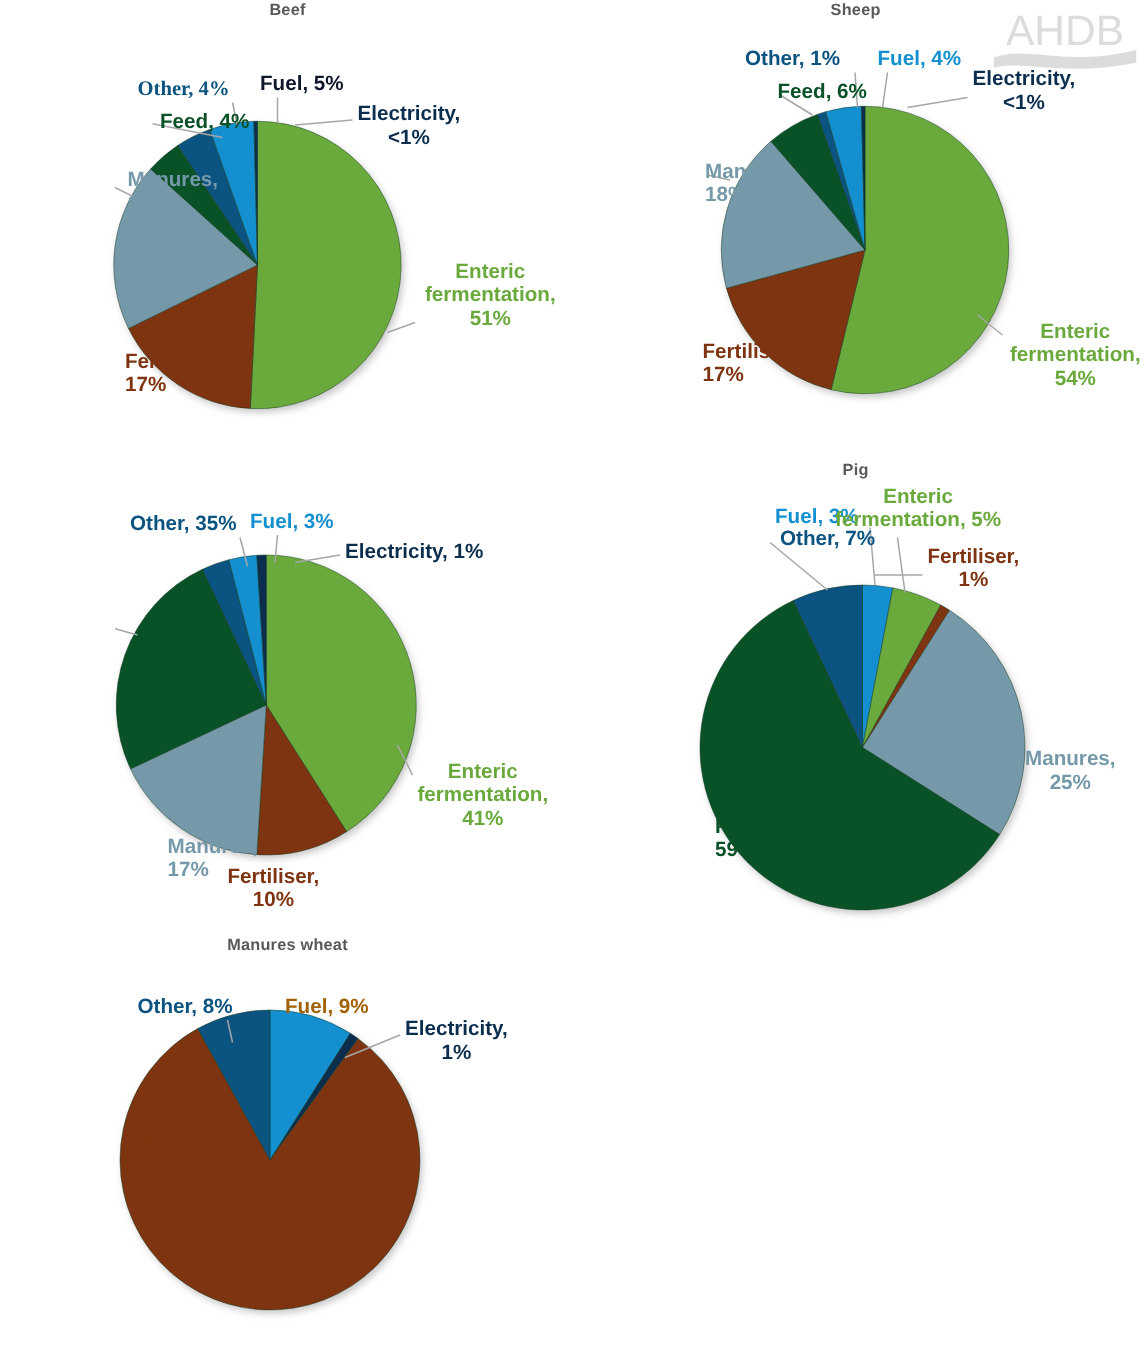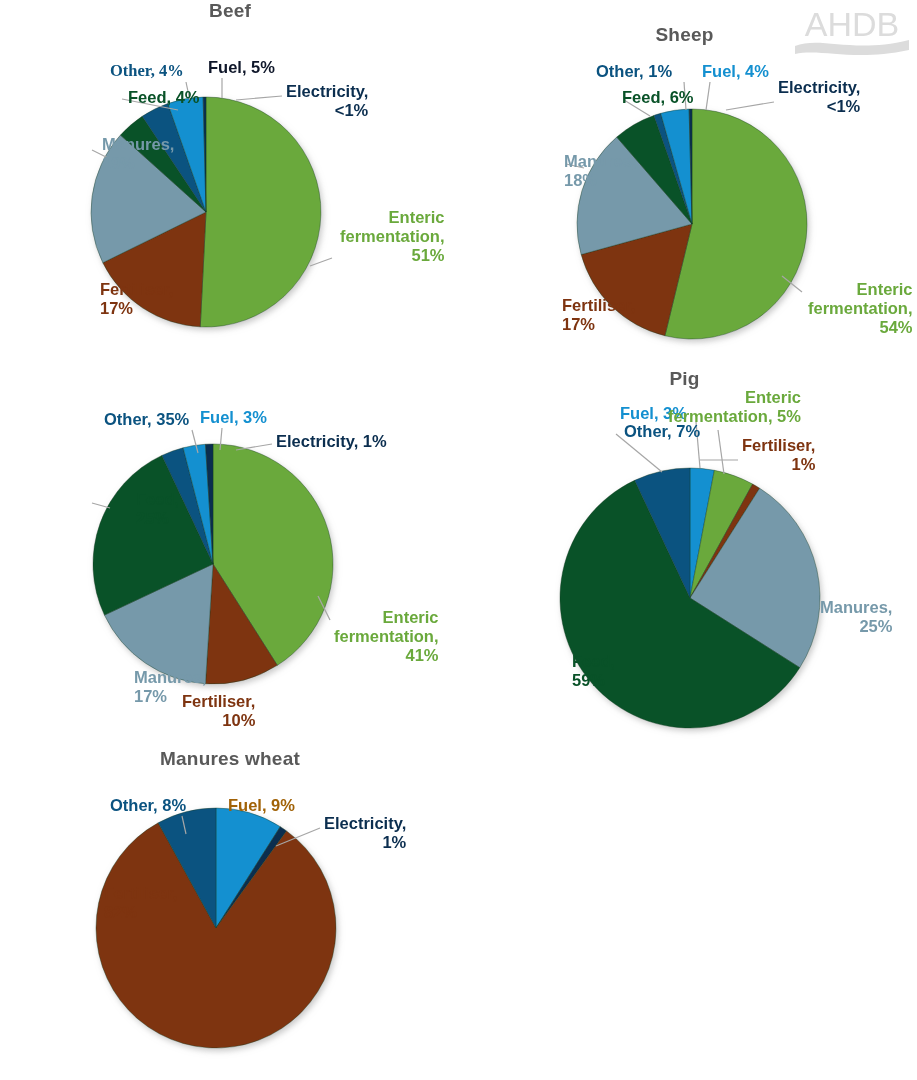--- a/index.html
+++ b/index.html
@@ -26,40 +26,40 @@
   .panel {
     position: absolute;
   }
   .panel-title {
     position: absolute;
     left: 0;
     top: 0;
     width: 100%;
     text-align: center;
     color: #595959;
-    font-size: 19px;
+    font-size: 13px;
     font-weight: bold;
     letter-spacing: 0.2px;
     white-space: nowrap;
   }
   svg.pie {
     position: absolute;
     left: 0;
     top: 0;
     overflow: visible;
   }
   .slice-label {
     position: absolute;
     font-size: 16.5px;
     font-weight: bold;
     line-height: 1.15;
     white-space: pre-line;
   }
   .lbl-left  { text-align: right; }
-  .lbl-right { text-align: right; }
+  .lbl-right { text-align: center; }
   .leader {
     position: absolute;
     left: 0;
     top: 0;
     overflow: visible;
     pointer-events: none;
   }
   #ahdb-logo {
     position: absolute;
     right: 4px;
@@ -113,21 +113,21 @@
       <div class="slice-label lbl-left" style="color: rgb(126, 52, 16); top: 280px; left: 100px; width: 0px; white-space: pre; transform: translateX(-100%); text-align: right;">Fertiliser,
 17%</div>
       <div class="slice-label lbl-left" style="color: rgb(118, 153, 170); top: 135px; left: 102px; width: 0px; white-space: pre; transform: translateX(-100%); text-align: right;">Manures,
 19%</div>
       <div class="slice-label lbl-left" style="color: rgb(9, 82, 40); top: 88px; left: 128px; width: 0px; white-space: pre; transform: translateX(-100%); text-align: right;">Feed, 4%</div>
       <div class="slice-label lbl-right" style="color: rgb(11, 83, 128); top: 62px; left: 110px; font-family: Liberation Serif, serif;">Other, 4%</div>
       <div class="slice-label lbl-right" style="color: #0f172a; top: 58px; left: 208px;">Fuel, 5%</div>
       <div class="slice-label lbl-right" style="color: rgb(11, 46, 79); top: 82px; left: 286px;">Electricity,
 &lt;1%</div>
     </div>
-    <div class="panel" style="left: 452px; top: 0px; width: 465px; height: 360px; margin-top: 24px;">
+    <div class="panel" style="left: 452px; top: 0px; width: 465px; height: 360px;">
       <div class="panel-title" style="color: rgb(89, 89, 89);">Sheep</div>
       <svg class="pie" width="465" height="360">
         <defs>
           <filter id="shadow-sheep" x="-25%" y="-25%" width="160%" height="160%">
             <feDropShadow dx="2" dy="3" stdDeviation="3" flood-color="#9a9a9a" flood-opacity="0.55"></feDropShadow>
           </filter>
         </defs>
         <g filter="url(#shadow-sheep)">
           <circle cx="240" cy="200" r="115" fill="#d9d9d9"></circle>
         </g>

